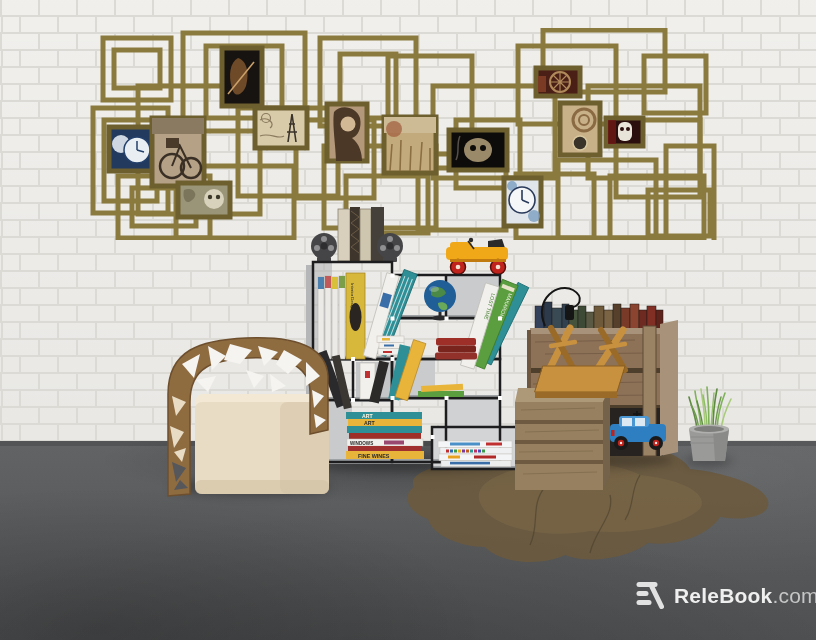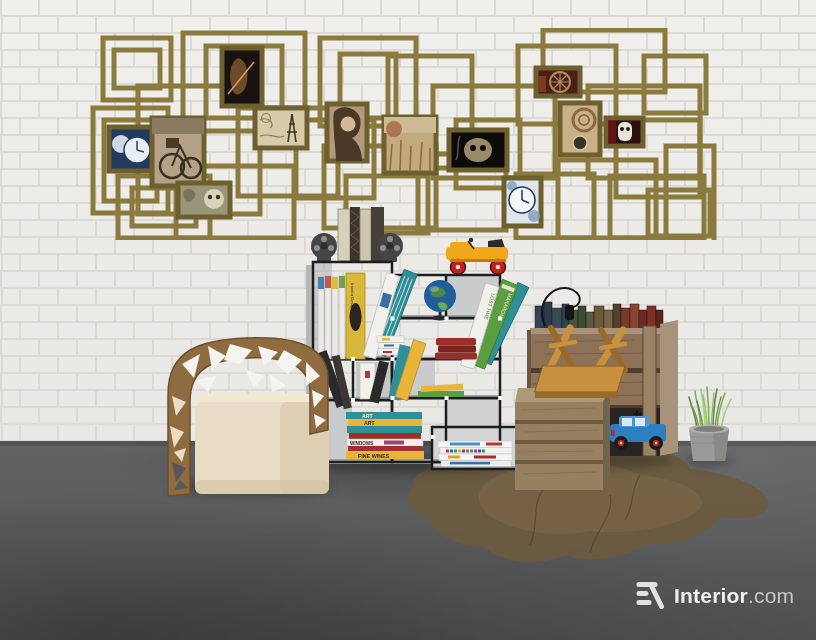--- a/index.html
+++ b/index.html
@@ -541,17 +541,17 @@
   <div class="watermark">
     <svg width="30" height="29" viewBox="0 0 30 29">
       <g stroke="#efefef" stroke-width="5" stroke-linecap="round" opacity="0.92">
         <line x1="3" y1="3.5" x2="19" y2="3.5"></line>
         <line x1="3" y1="12.5" x2="10" y2="12.5"></line>
         <line x1="3" y1="21.5" x2="13" y2="21.5"></line>
         <line x1="16" y1="6" x2="25.5" y2="25.5"></line>
       </g>
     </svg>
     <div class="wm-text">
-      <span class="wm-brand">Interior</span><span class="wm-suffix">.com</span>
+      <span class="wm-brand">ReleBook</span><span class="wm-suffix">.com</span>
     </div>
   </div>
 
 </div>
 
 </body></html>

